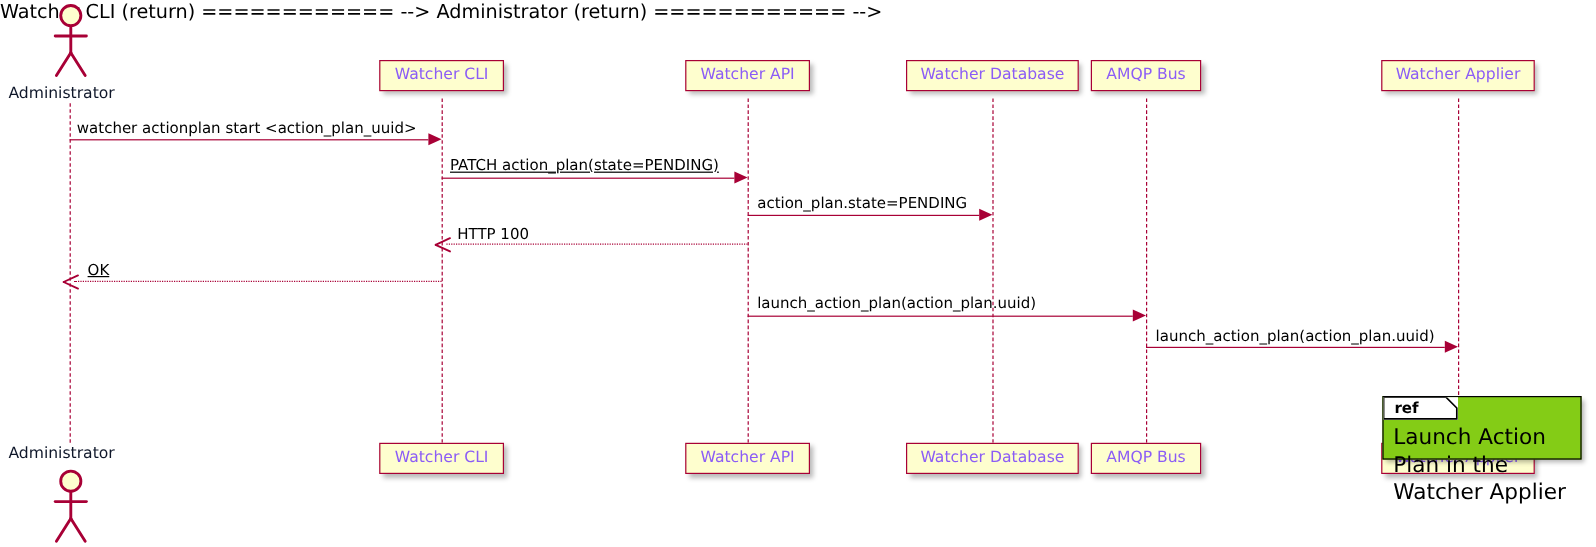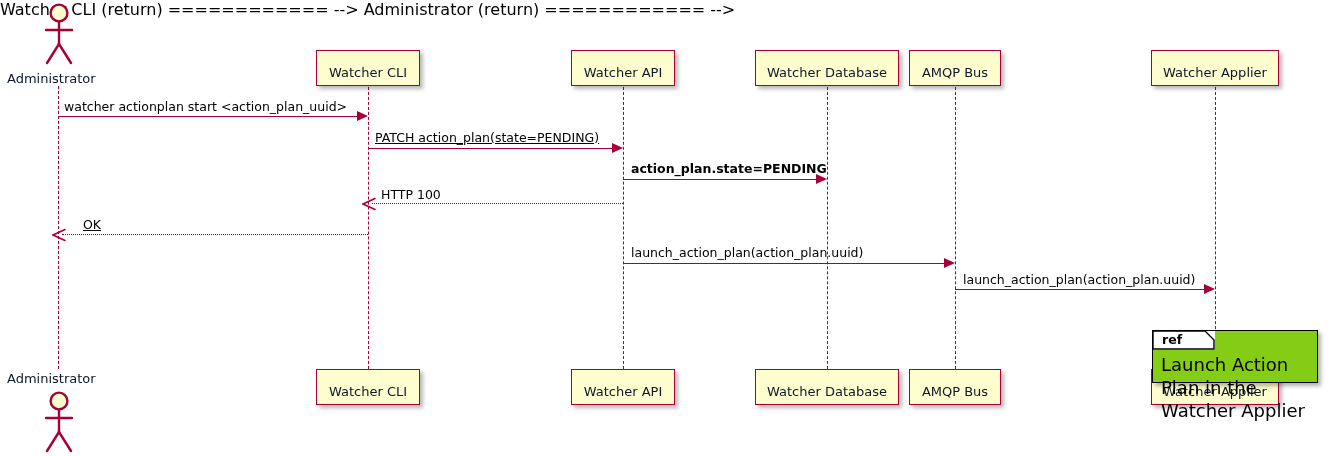--- a/index.html
+++ b/index.html
@@ -21,26 +21,26 @@
   .lifeline {
     position: absolute;
     width: 0;
     border-left: 1px dashed #A80036;
   }
   .participant-box {
     position: absolute;
     box-sizing: border-box;
     background: #FEFECE;
     border: 1.5px solid #A80036;
-    color: #0f172a;
+    color: #8b5cf6;
     font-size: 13px;
     line-height: 1;
     text-align: center;
     white-space: nowrap;
-    padding: 15px 9px 6px 9px;
+    padding: 5px 9px 6px 9px;
     box-shadow: 3px 3px 4px rgba(0,0,0,0.28);
   }
   .actor {
     position: absolute;
   }
   .actor-label {
     position: absolute;
     font-size: 13px;
     color: #0f172a;
     white-space: nowrap;
@@ -168,38 +168,38 @@
   <div class="msg-label" style="left:64px; top:101px;">watcher actionplan start &lt;action_plan_uuid&gt;</div>
   <div class="msg-line" style="left:58px; top:116px; width:299px;"></div>
   <div class="arrow-head right-solid" style="left:357px; top:111px;"></div>
 
   
   <div class="msg-label" style="left:375px; top:132px;text-decoration:underline;">PATCH action_plan(state=PENDING)</div>
   <div class="msg-line" style="left:368px; top:148px; width:244px;"></div>
   <div class="arrow-head right-solid" style="left:612px; top:143px;"></div>
 
   
-  <div class="msg-label" style="left:631px; top:163px;font-weight:bold;">action_plan.state=PENDING</div>
+  <div class="msg-label" style="left:631px; top:163px;">action_plan.state=PENDING</div>
   <div class="msg-line" style="left:623px; top:179px; width:193px;"></div>
   <div class="arrow-head right-solid" style="left:816px; top:174px;"></div>
 
    Watcher CLI (return) ============ --&gt;
   <div class="msg-label" style="left:381px; top:189px;">HTTP 100</div>
   <div class="msg-line dotted" style="left:372px; top:203px; width:251px;"></div>
   <div class="arrow-head left-open" style="left:362px; top:196px;">
     <svg width="14" height="14" viewBox="0 0 14 14">
       <g stroke="#A80036" stroke-width="1.6" fill="none" stroke-linecap="round">
         <line x1="13" y1="1.5" x2="1" y2="7"></line>
         <line x1="13" y1="12.5" x2="1" y2="7"></line>
       </g>
     </svg>
   </div>
 
    Administrator (return) ============ --&gt;
-  <div class="msg-label" style="left:83px; top:219px;text-decoration:underline;">OK</div>
+  <div class="msg-label" style="left:73px; top:219px;text-decoration:underline;">OK</div>
   <div class="msg-line dotted" style="left:62px; top:234px; width:306px;"></div>
   <div class="arrow-head left-open" style="left:52px; top:227px;">
     <svg width="14" height="14" viewBox="0 0 14 14">
       <g stroke="#A80036" stroke-width="1.6" fill="none" stroke-linecap="round">
         <line x1="13" y1="1.5" x2="1" y2="7"></line>
         <line x1="13" y1="12.5" x2="1" y2="7"></line>
       </g>
     </svg>
   </div>
 

